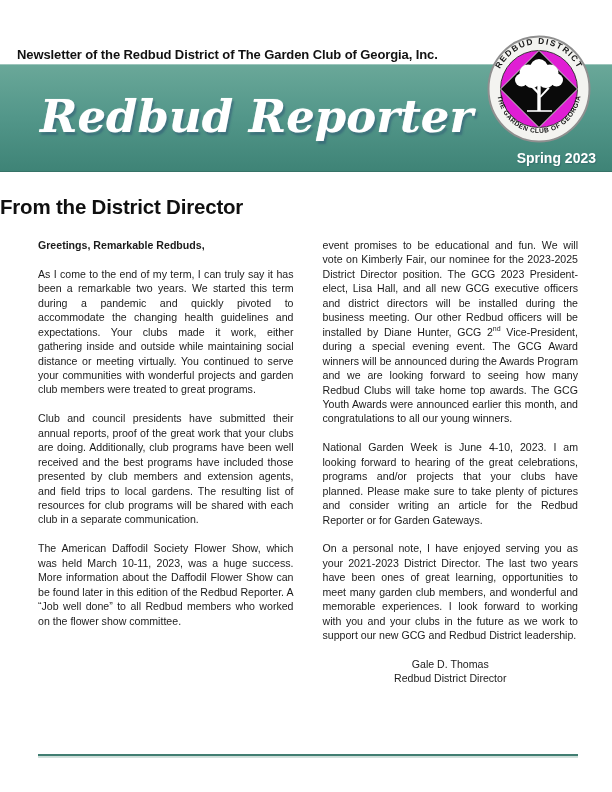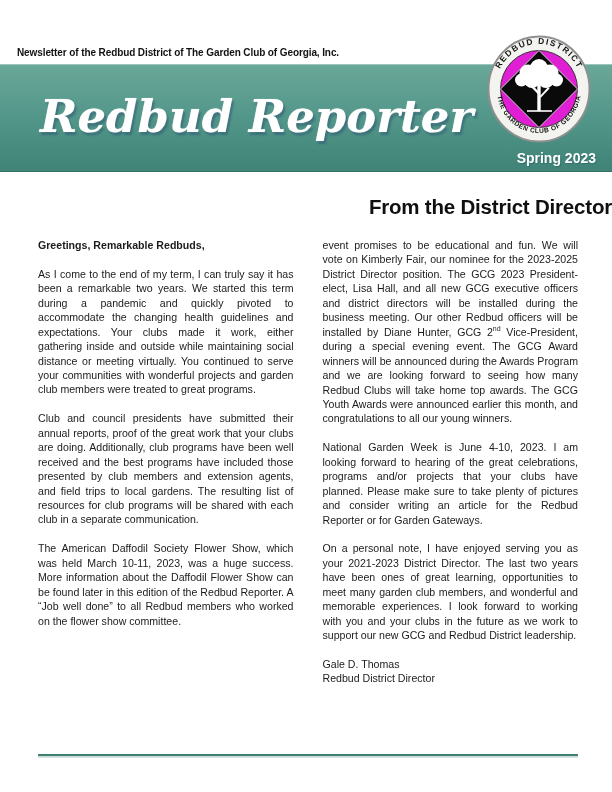--- a/index.html
+++ b/index.html
@@ -6,21 +6,21 @@
   body {
     width:612px; height:792px;
     background:#ffffff;
     font-family:"Liberation Sans", sans-serif;
     position:relative;
     overflow:hidden;
     color:#1a1a1a;
   }
   .tagline {
     position:absolute; top:47px; left:17px;
-    font-size:10px; font-weight:700; color:#121212; letter-spacing:-0.1px;
+    font-size:13px; font-weight:700; color:#121212; letter-spacing:-0.1px;
     white-space:nowrap;
   }
   .banner {
     position:absolute; top:64px; left:0; width:612px; height:108px;
     background:linear-gradient(180deg,#6aa899 0%,#53978a 48%,#3e8376 100%);
     box-shadow: inset 0 1px 0 rgba(255,255,255,0.35), inset 0 -1px 0 rgba(0,0,0,0.12);
   }
   .banner-title {
     position:absolute; left:40px; top:6px;
     font-family:"DejaVu Serif", serif; font-style:italic; font-weight:700;
@@ -31,36 +31,36 @@
   .issue {
     position:absolute; right:16px; bottom:6px;
     font-size:14px; font-weight:700; color:#ffffff;
     text-shadow: 1px 1px 1px rgba(30,70,90,0.35);
   }
   .logo {
     position:absolute; top:-29px; right:21px; width:104px; height:108px;
   }
   .heading {
     position:absolute; top:195px; left:0; width:612px;
-    text-align:right; font-size:20.5px; font-weight:700; color:#101010;
+    text-align:left; font-size:20.5px; font-weight:700; color:#101010;
     letter-spacing:-0.2px;
   }
   .columns {
     position:absolute; top:238px; left:38px; width:540px;
     display:flex; gap:29px;
   }
   .col {
     flex:1; min-width:0;
     font-size:10.6px; line-height:14.45px;
     text-align:justify; color:#1b1b1b;
   }
   .col p { margin:0 0 14.4px 0; }
   .salutation { font-weight:700; }
   sup { font-size:7px; line-height:0; vertical-align:super; }
-  .signature { text-align:left; margin-top:14.4px; line-height:14.45px; }
+  .signature { text-align:center; margin-top:14.4px; line-height:14.45px; }
   .signature div { white-space:nowrap; }
   .footer-rule {
     position:absolute; left:38px; right:34px; top:754px; height:4px;
     background:linear-gradient(180deg,#417e72 0%,#417e72 55%,#c9dcd7 55%,#d6e4e0 100%);
   }
   .logo-text { font-family:"Liberation Sans", sans-serif; font-weight:700; fill:#141414; }
 </style>
 </head>
 <body>
 

